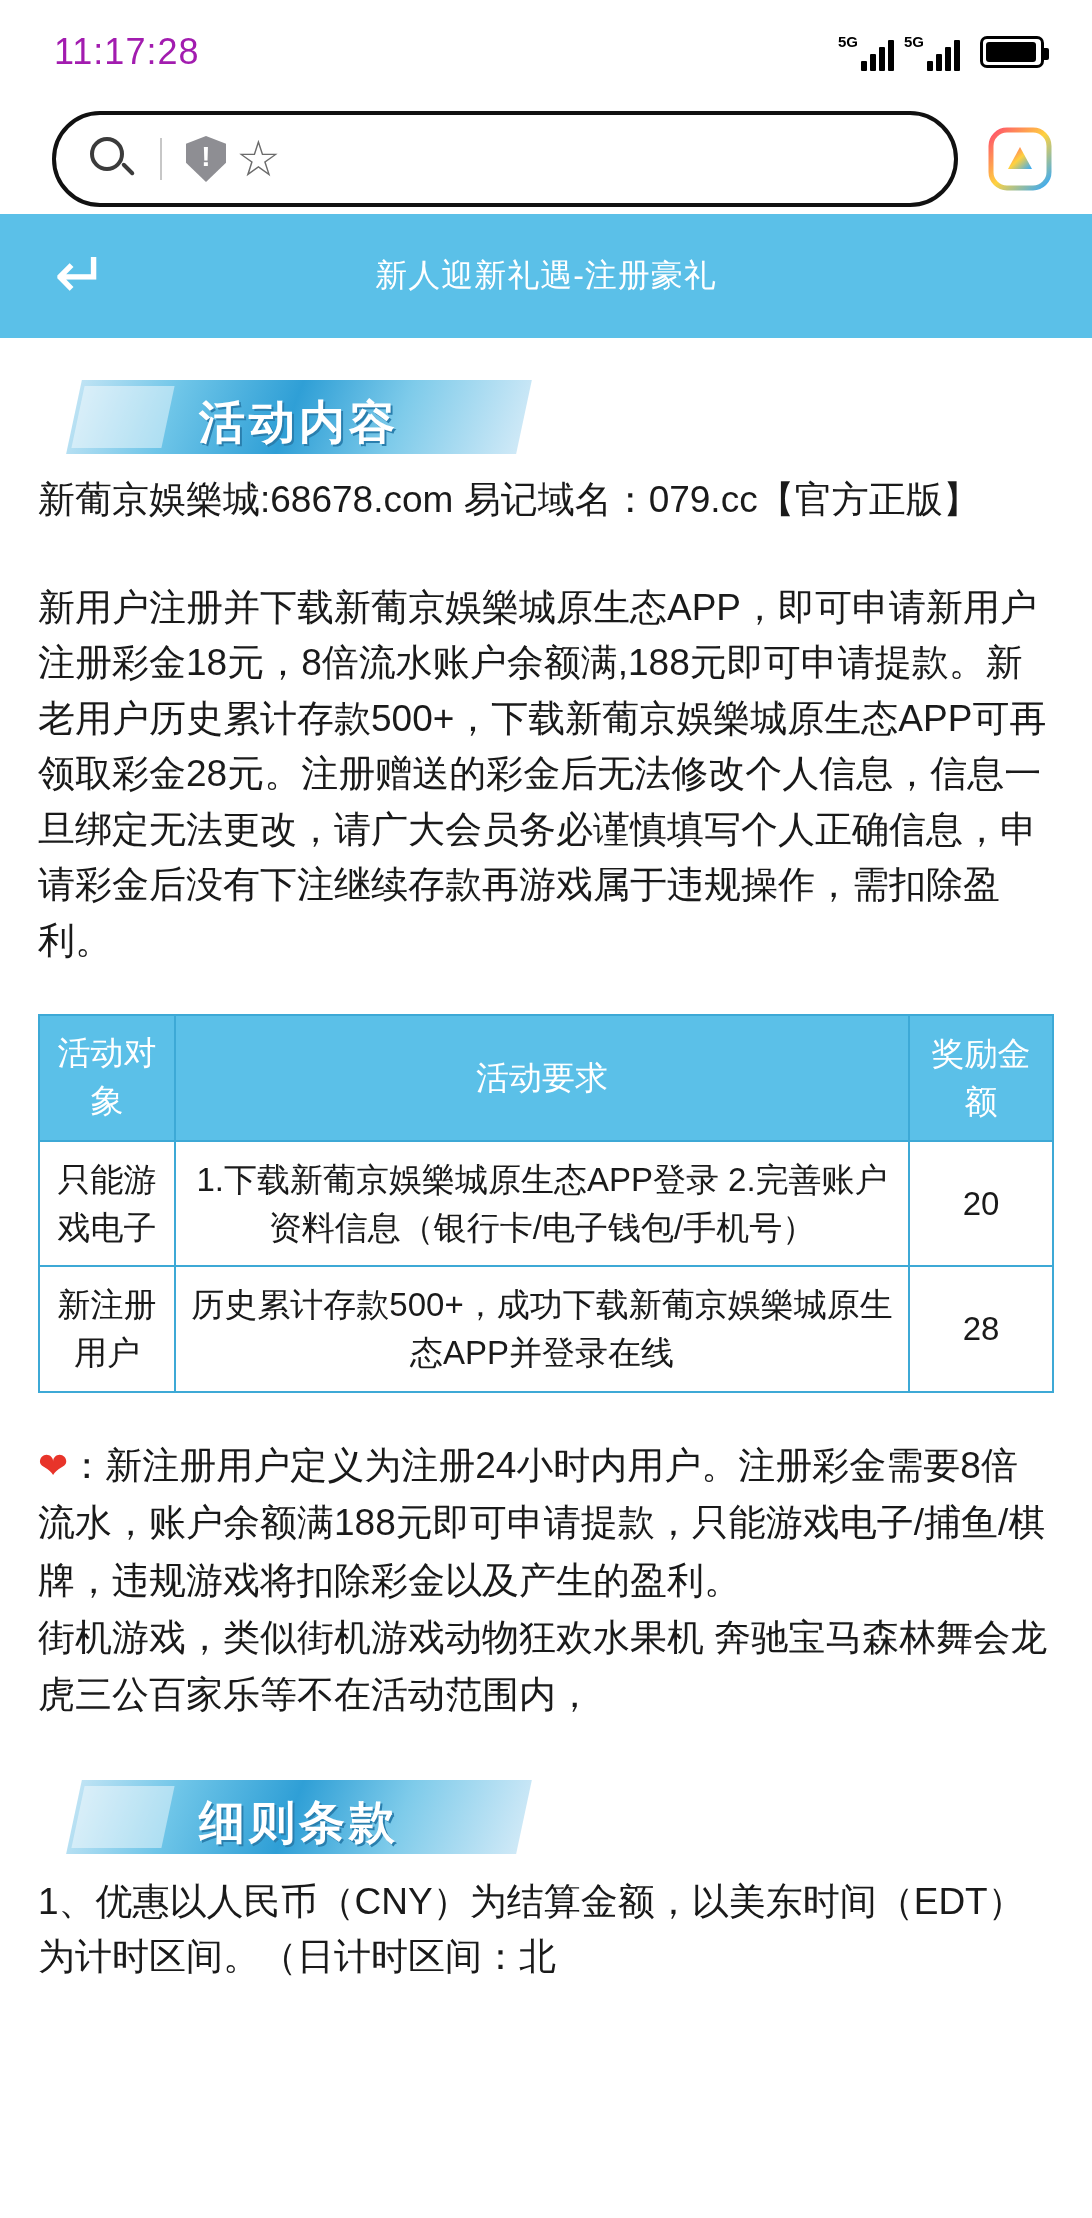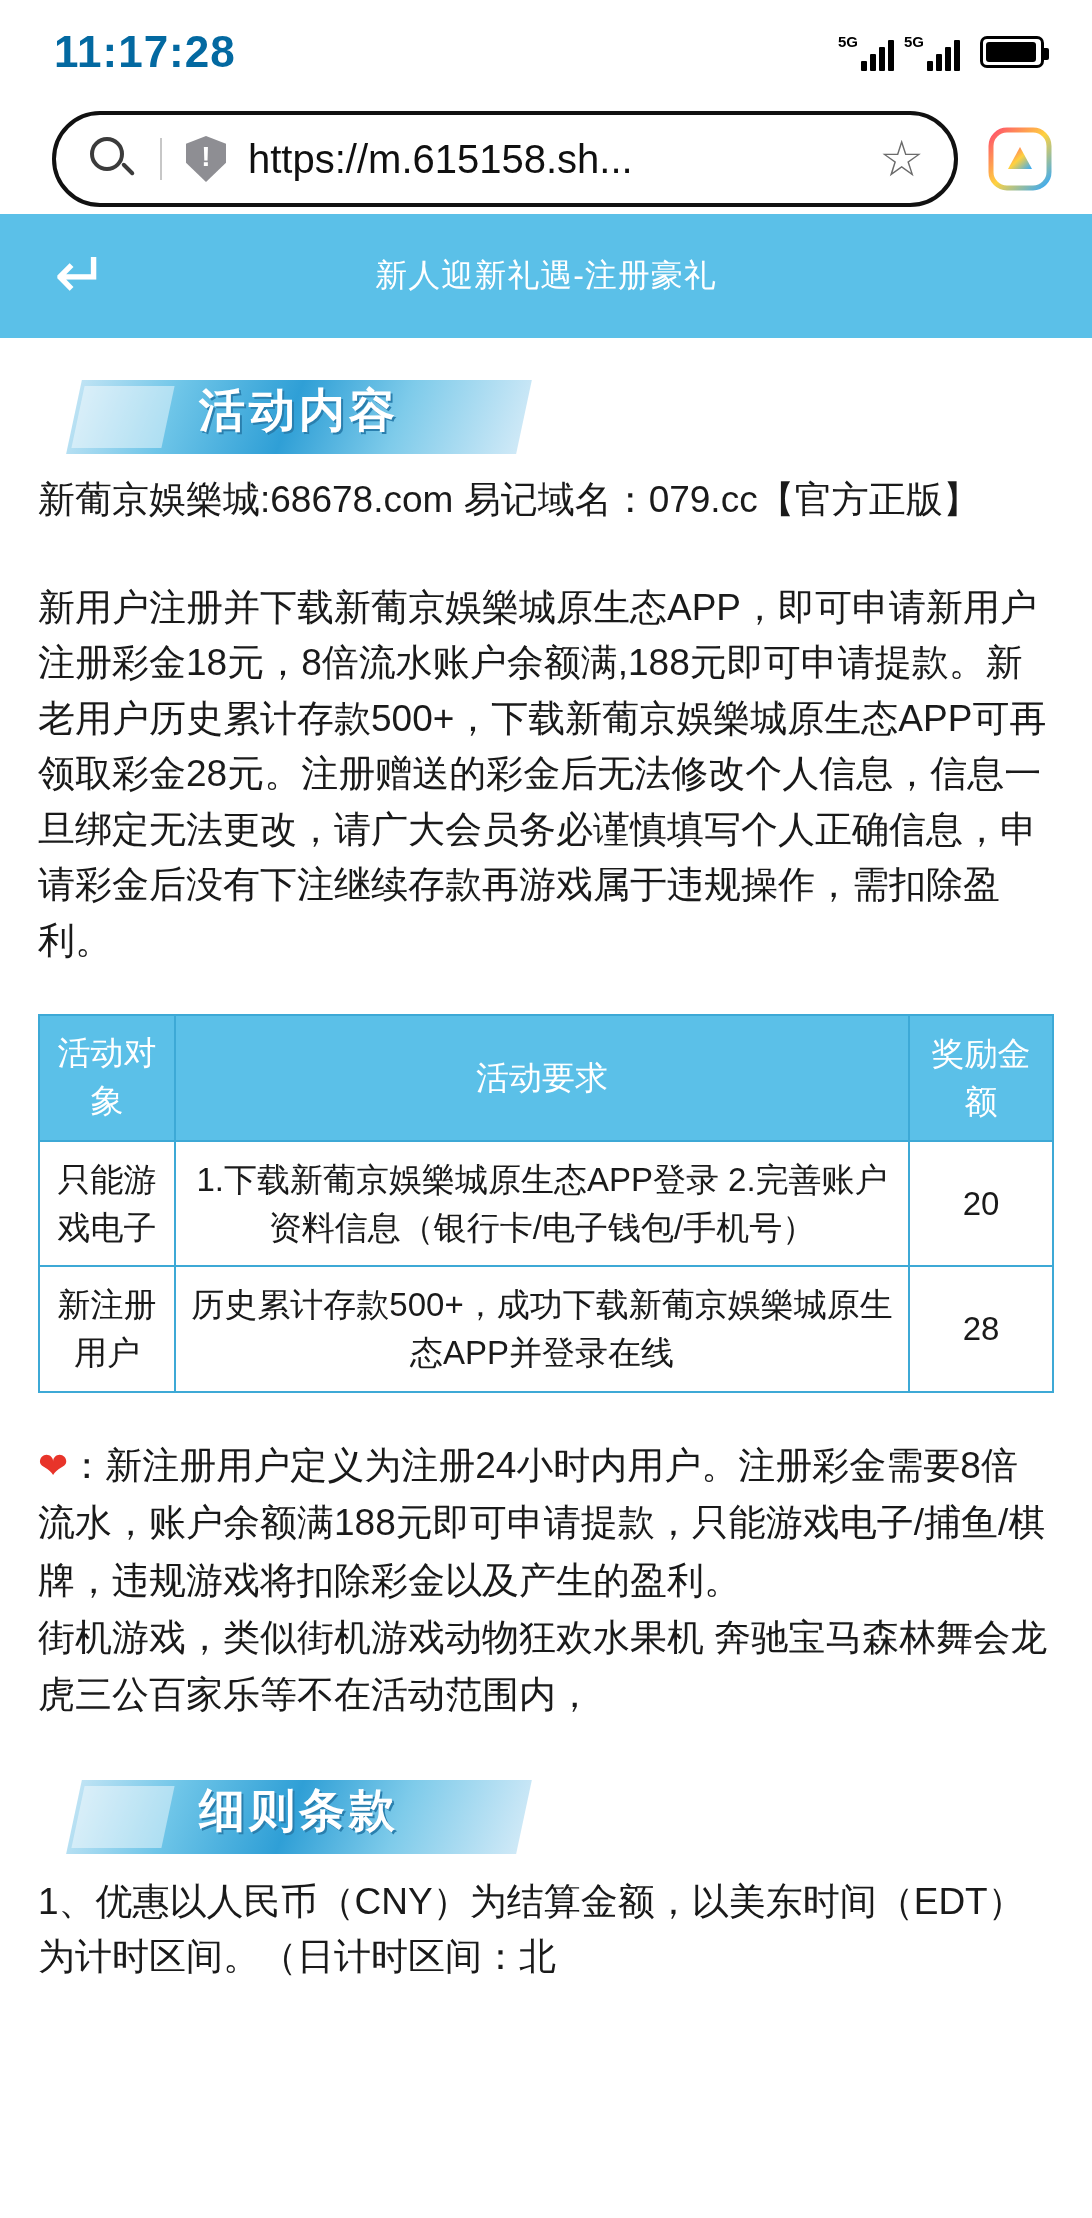--- a/index.html
+++ b/index.html
@@ -19,24 +19,24 @@
   
   .status-bar {
     height: 104px;
     display: flex;
     align-items: center;
     justify-content: space-between;
     padding: 0 48px 0 54px;
     box-sizing: border-box;
   }
   .status-time {
-    font-size: 44px;
-    font-weight: 700;
+    font-size: 36px;
+    font-weight: 400;
     letter-spacing: 1px;
-    color: #0369a1;
+    color: #a21caf;
   }
   .status-right {
     display: flex;
     align-items: center;
     gap: 10px;
   }
   .sig-group {
     display: flex;
     align-items: flex-end;
     gap: 3px;
@@ -213,21 +213,21 @@
   
   .content {
     padding: 0 38px;
   }
   .section-banner {
     margin: 42px 0 18px 36px;
     width: 450px;
     height: 74px;
     position: relative;
     display: flex;
-    align-items: flex-start;
+    align-items: flex-end;
     justify-content: center;
   }
   .section-banner .bg {
     position: absolute;
     inset: 0;
     background: linear-gradient(100deg, #bfe3f4 0%, #6ec5e8 22%, #2f9fd6 48%, #7ecbea 72%, #cfe9f7 100%);
     transform: skewX(-12deg);
   }
   .section-banner .bg2 {
     position: absolute;
@@ -334,21 +334,20 @@
 <div class="browser-bar">
   <div class="url-pill">
     <span class="magnifier">
       <span class="lens"></span>
         <span class="handle"></span>
     </span>
     <span class="divider-v"></span>
     <span class="shield">
       <span>!</span>
     </span>
-    <span class="url-text">https://m.615158.sh...</span>
     <span class="star">☆</span>
   </div>
   <span class="browser-logo">
     <svg width="64" height="64" viewBox="0 0 64 64">
       <defs>
         <linearGradient id="g1" x1="0" y1="0" x2="1" y2="1">
           <stop offset="0%" stop-color="#ff4d6d"></stop>
           <stop offset="50%" stop-color="#ffd23f"></stop>
           <stop offset="100%" stop-color="#2fa8ff"></stop>
         </linearGradient>

